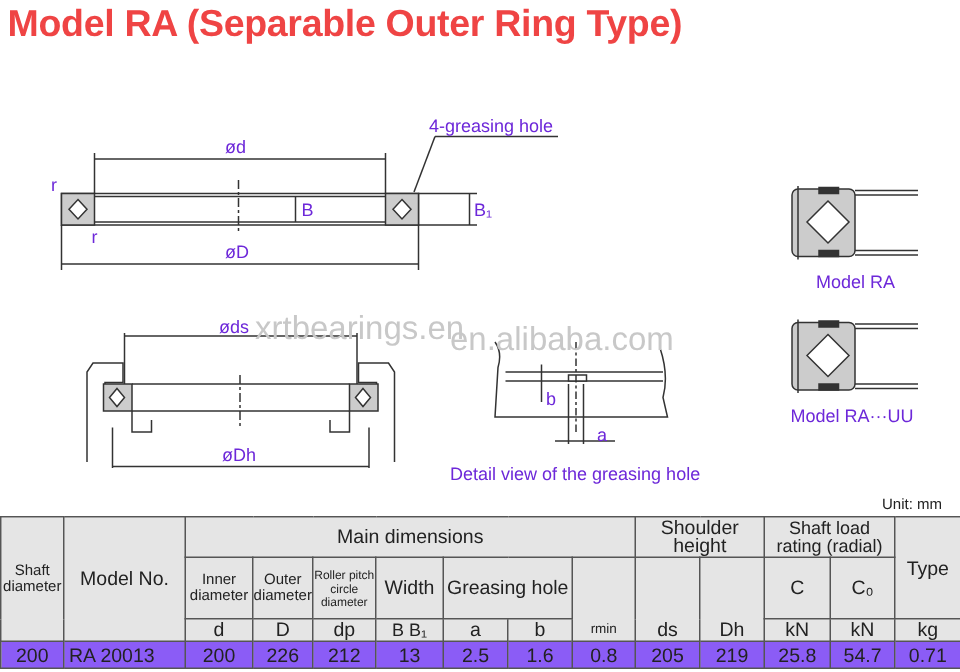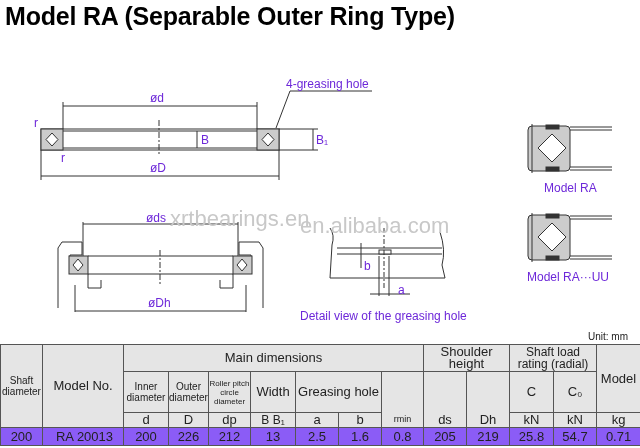--- a/index.html
+++ b/index.html
@@ -1,17 +1,17 @@
 <!DOCTYPE html>
 <html><head>
 <meta charset="utf-8">
 <style>
   html,body{margin:0;padding:0;background:#fff;}
   body{width:640px;height:448px;position:relative;overflow:hidden;font-family:"Liberation Sans",sans-serif;color:#222;}
-  .title{position:absolute;left:5px;top:2px;font-size:25px;font-weight:bold;color:#000000;letter-spacing:-0.2px;}
+  .title{position:absolute;left:5px;top:2px;font-size:25px;font-weight:bold;color:#ef4444;letter-spacing:-0.2px;}
   .lbl{position:absolute;font-size:12px;color:#6d28d9;white-space:nowrap;}
   .watermark{position:absolute;font-size:22px;color:#c8c8c8;white-space:nowrap;}
   svg{position:absolute;left:0;top:0;}
   .unit{position:absolute;right:12px;top:331px;font-size:10px;color:#222;}
   table{position:absolute;left:0;top:344px;border-collapse:collapse;table-layout:fixed;width:640px;}
   td{border:1px solid #555;text-align:center;padding:0;font-size:11px;color:#222;line-height:12px;}
   .h{background:#e5e5e5;}
   .d{background:#8b5cf6;font-size:13px;height:17px;margin-top:43px;}
   .small{font-size:8px;line-height:9px;}
   .mid{font-size:12px;}
@@ -138,21 +138,21 @@
     <col style="width:43px">
       <col style="width:44px">
   </colgroup>
   <tbody>
       <tr style="height:27px;">
     <td class="h small" rowspan="3" style="font-size:10px;line-height:11px;margin-left:48px;">Shaft diameter</td>
     <td class="h big" rowspan="3">Model No.</td>
     <td class="h big" colspan="7">Main dimensions</td>
     <td class="h big" colspan="2">Shoulder height</td>
     <td class="h mid" colspan="2">Shaft load rating (radial)</td>
-    <td class="h big" rowspan="2">Model</td>
+    <td class="h big" rowspan="2">Type</td>
   </tr>
   <tr style="height:41px;">
     <td class="h" style="font-size:10px;line-height:11px;">Inner diameter</td>
     <td class="h" style="font-size:10px;line-height:11px;">Outer diameter</td>
     <td class="h small">Roller pitch circle diameter</td>
     <td class="h big">Width</td>
     <td class="h big" colspan="2">Greasing hole</td>
     <td class="h" rowspan="2" style="vertical-align:bottom;font-size:9px;padding-bottom:2px;">rmin</td>
     <td class="h big" rowspan="2" style="vertical-align:bottom;padding-bottom:1px;">ds</td>
     <td class="h big" rowspan="2" style="vertical-align:bottom;padding-bottom:1px;">Dh</td>
@@ -165,21 +165,21 @@
     <td class="h big">dp</td>
     <td class="h mid">B B₁</td>
     <td class="h big">a</td>
     <td class="h big">b</td>
     <td class="h big">kN</td>
     <td class="h big">kN</td>
     <td class="h big">kg</td>
   </tr>
   <tr>
     <td class="d">200</td>
-    <td class="d" style="text-align:center;padding-left:3px;">RA 20013</td>
+    <td class="d" style="text-align:left;padding-left:3px;">RA 20013</td>
     <td class="d">200</td>
     <td class="d">226</td>
     <td class="d">212</td>
     <td class="d">13</td>
     <td class="d">2.5</td>
     <td class="d">1.6</td>
     <td class="d">0.8</td>
     <td class="d">205</td>
     <td class="d">219</td>
     <td class="d">25.8</td>

